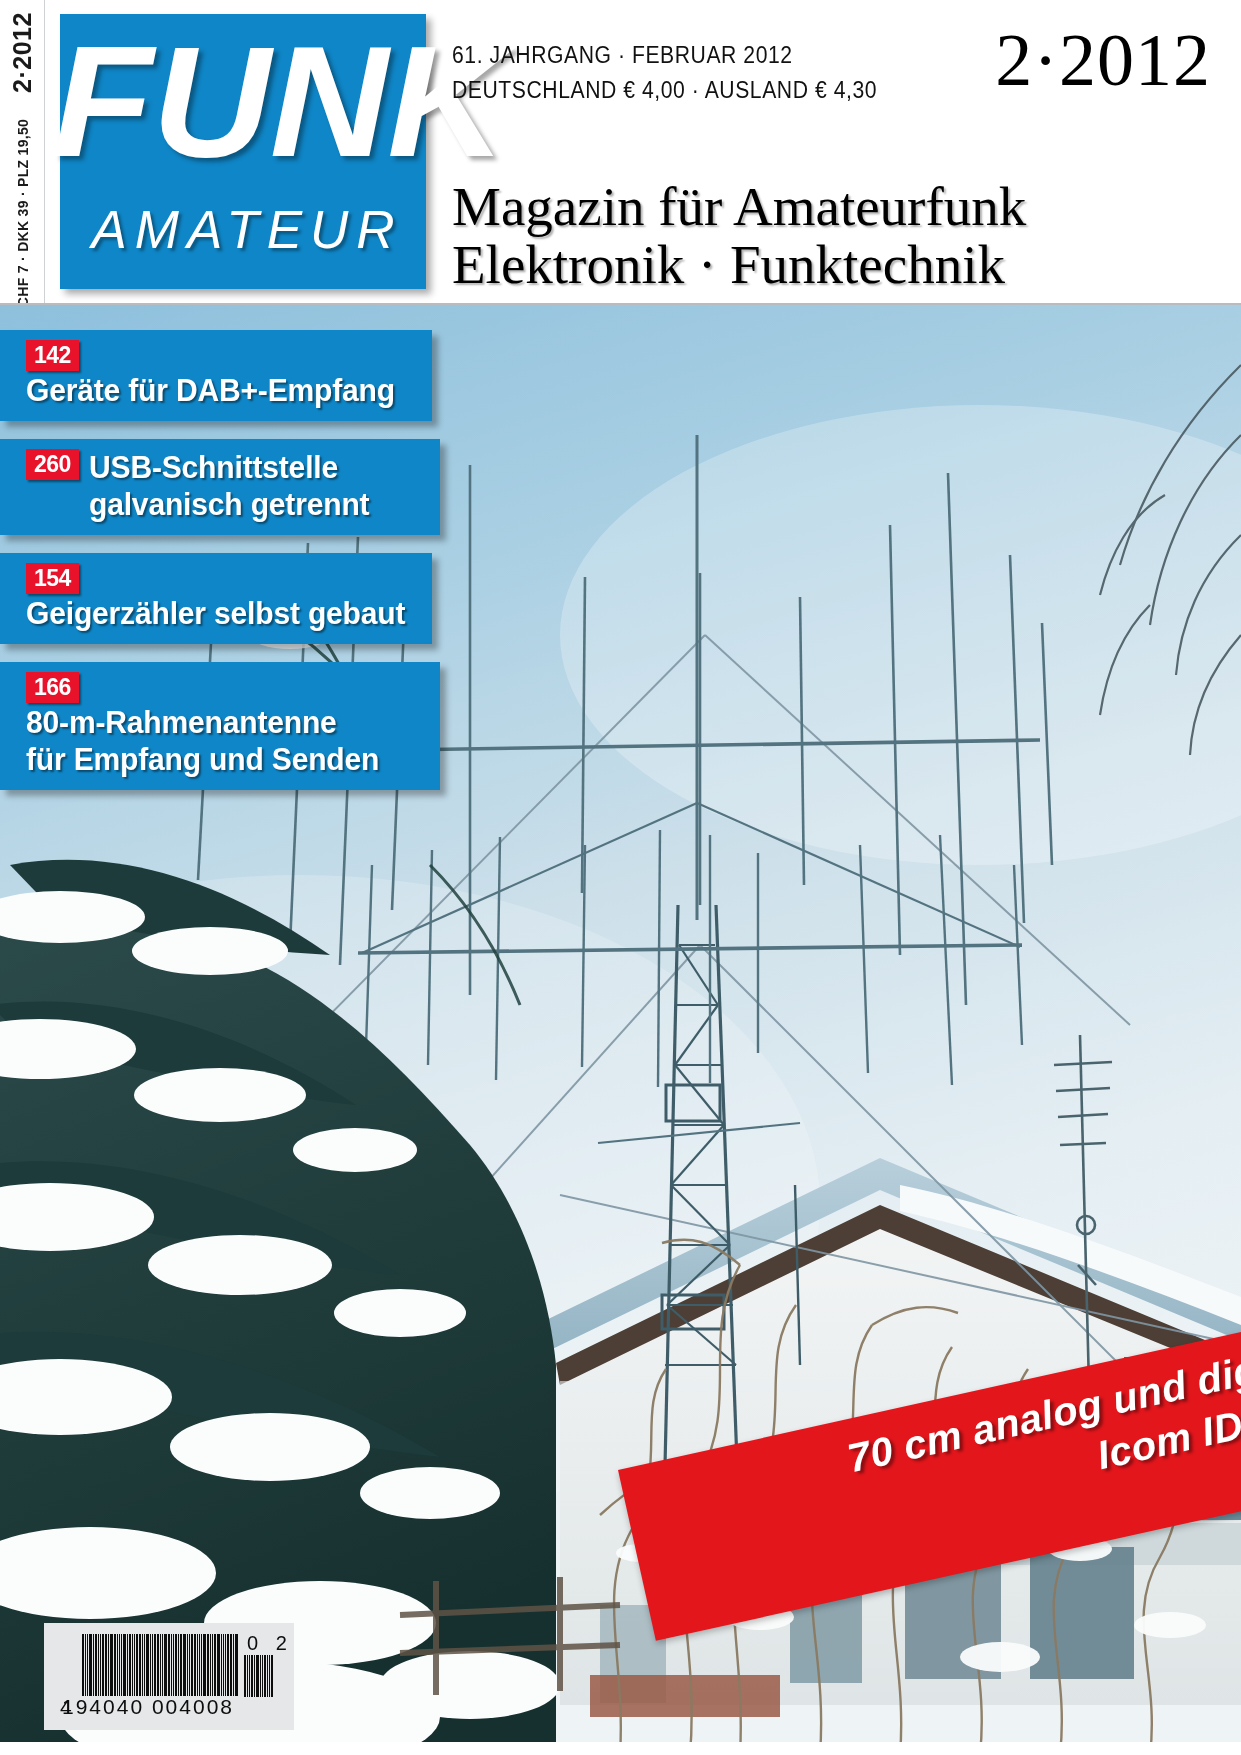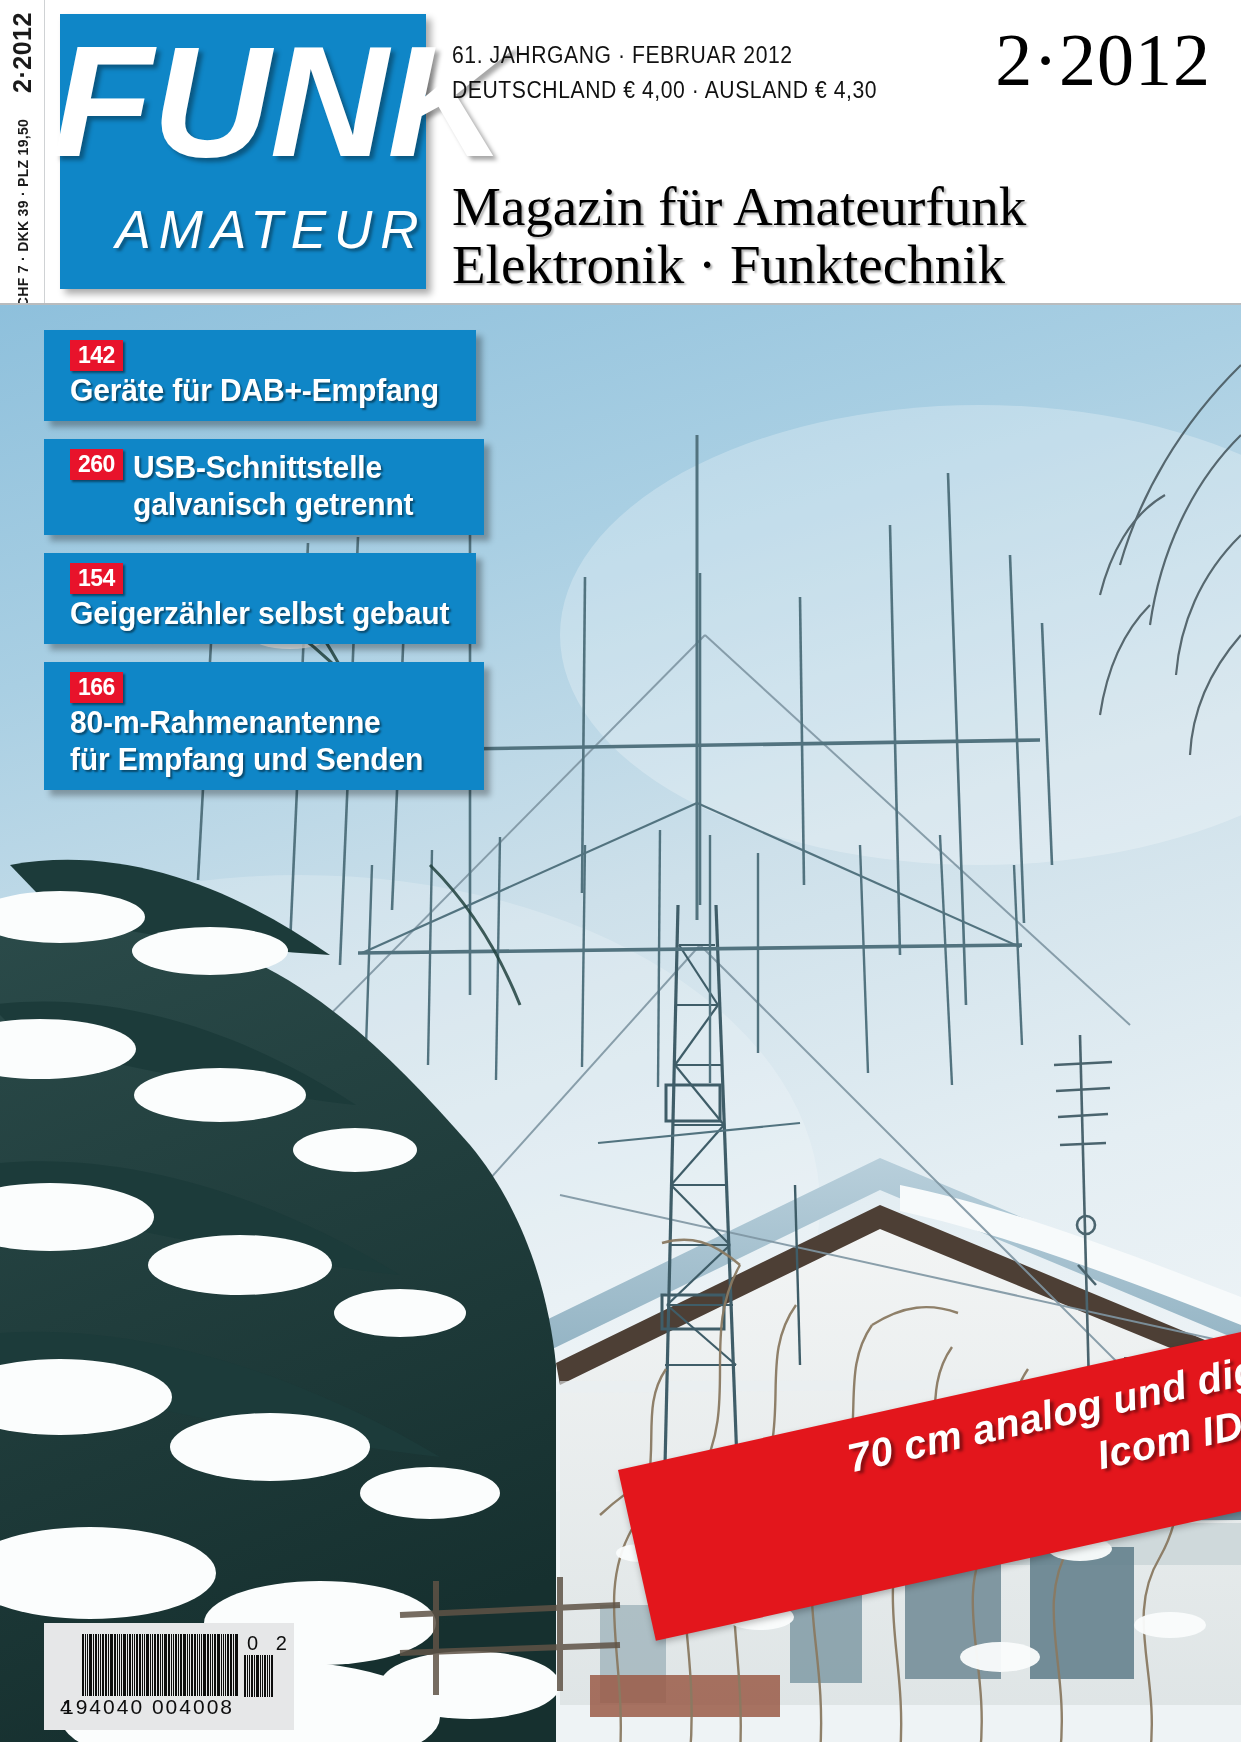--- a/index.html
+++ b/index.html
@@ -108,21 +108,20 @@
     top: 188px;
     width: 366px;
     text-align: center;
     font-size: 53px;
     line-height: 56px;
     font-weight: normal;
     color: #ffffff;
     letter-spacing: 8px;
     text-indent: 8px;
     text-shadow: 3px 3px 3px rgba(0,0,0,0.35);
-    padding-left: 24px;
   }
 
   .masthead-meta {
     position: absolute;
     left: 452px;
     top: 38px;
     font-size: 23px;
     line-height: 35px;
     letter-spacing: 0.6px;
     color: #111111;
@@ -167,21 +166,20 @@
   }
   .photo svg { display: block; }
 
   
   .coverlines {
     position: absolute;
     left: 0;
     top: 330px;
     width: 470px;
     z-index: 20;
-    padding-left: 44px;
   }
   .coverline {
     position: relative;
     margin-bottom: 18px;
     background: #0f86c7;
     box-shadow: 6px 6px 6px rgba(0,0,0,0.30);
     padding: 10px 14px 12px 26px;
     width: 410px;
     box-sizing: border-box;
   }

